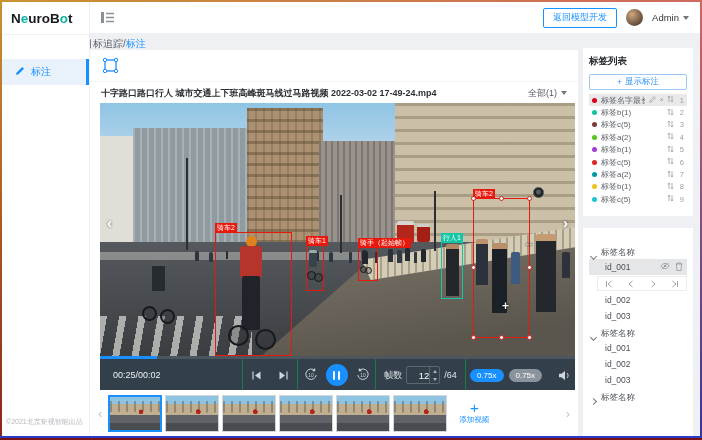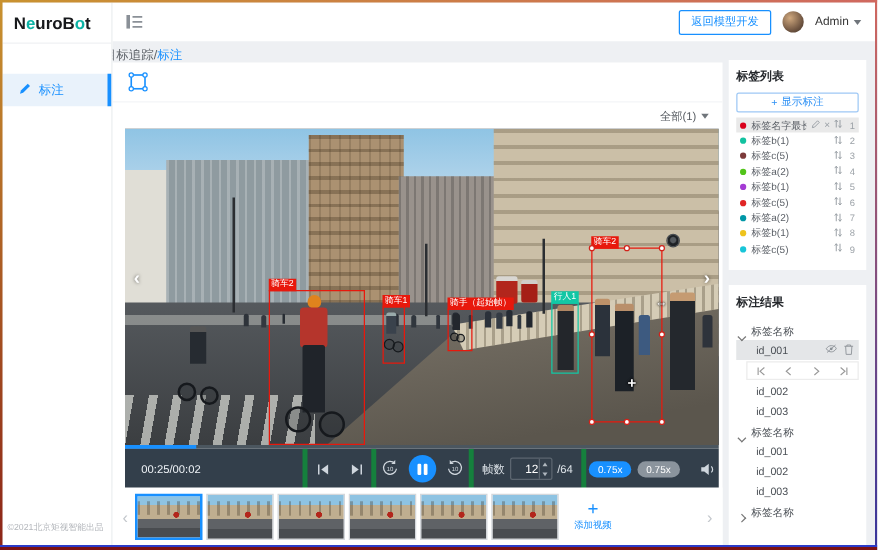--- a/index.html
+++ b/index.html
@@ -64,21 +64,21 @@
   .bbox-tag{position:absolute;left:-1px;top:-10px;height:10px;line-height:10px;padding:0 2px;font-size:7px;color:#fff;white-space:nowrap;background:#e8180c}
   .hd{position:absolute;width:5px;height:5px;background:#fff;border:1px solid #d2221a;border-radius:50%;z-index:7}
   .nav-arrow{position:absolute;top:112px;color:#fff;font-size:15px;font-weight:bold;z-index:8;text-shadow:0 0 3px rgba(0,0,0,.6);cursor:pointer;line-height:1}
   .cursor-glyph{position:absolute;color:#fff;z-index:8;text-shadow:0 0 2px #000,0 0 2px #000;font-weight:bold}
   .action-dot{position:absolute;width:11px;height:11px;border-radius:50%;background:radial-gradient(circle at 50% 45%,#565b60 0 2px,#1f2226 3px);border:1px solid #4a4e52;z-index:8;cursor:pointer}
   
   .progress{height:3px;background:#4b565f;position:relative}
   .progress-fill{position:absolute;left:0;top:0;bottom:0;width:12%;background:#1890ff}
   .controls{height:32px;background:#333f4b;display:flex;align-items:stretch;color:#dde3e8}
   .c-sec{display:flex;align-items:center;justify-content:center}
-  .c-sec + .c-sec{border-left:4px solid #15803d}
+  .c-sec + .c-sec{border-left:1px solid #15803d}
   .sec-time{width:142px;justify-content:flex-start;padding-left:13px;font-size:9px;color:#eef2f6}
   .sec-skip{width:55px;gap:16px}
   .sec-play{width:78px;gap:8px}
   .sec-frame{width:90px;gap:4px;font-size:9px}
   .sec-speed{flex:1;gap:5px}
   .icon-btn{display:flex;align-items:center;color:#cfd6dd;cursor:pointer;background:none;border:none}
   .pause-btn{width:22px;height:22px;border-radius:50%;background:#1890ff;display:flex;align-items:center;justify-content:center;gap:2.5px;border:none;cursor:pointer}
   .pause-btn i{display:block;width:2.5px;height:9px;background:#fff;border-radius:1px}
   .frame-input{width:34px;height:18px;border:1px solid #5c6670;border-radius:2px;display:flex;background:transparent}
   .frame-input input{flex:1;width:20px;background:transparent;border:none;color:#fff;font-size:9.5px;text-align:right;font-family:inherit}
@@ -182,20 +182,21 @@
         <svg width="19" height="19" viewBox="0 0 19 19">
             <rect x="4" y="4" width="11" height="11" fill="none" stroke="#1890ff" stroke-width="1.3"></rect>
             <circle cx="4" cy="4" r="1.7" fill="#fff" stroke="#1890ff"></circle>
             <circle cx="15" cy="4" r="1.7" fill="#fff" stroke="#1890ff"></circle>
             <circle cx="4" cy="15" r="1.7" fill="#fff" stroke="#1890ff"></circle>
             <circle cx="15" cy="15" r="1.7" fill="#fff" stroke="#1890ff"></circle>
           </svg>
       </button>
     </div>
     <div class="title-row">
+      <span class="video-title">十字路口路口行人 城市交通上下班高峰斑马线过马路视频 2022-03-02 17-49-24.mp4</span>
       <span class="filter">
           <span>全部(1)</span>
           <span class="caret"></span>
         </span>
     </div>
 
     <div class="player">
       <div class="scene">
         <div class="abs sky"></div>
         <div class="abs bldg1"></div>
@@ -454,21 +455,20 @@
             <span><svg width="7" height="8" viewBox="0 0 7 8">
                 <path d="M2 7V1M2 1L.8 2.5M2 1l1.2 1.5M5 1v6M5 7L3.8 5.5M5 7l1.2-1.5" stroke="currentColor" stroke-width=".8" fill="none"></path>
               </svg></span>
           </span>
         <span class="lab-num">9</span>
       </div>
     </div>
   </section>
 
   <section class="panel panel2">
-    <div class="panel-title">标注结果</div>
     <div class="tree">
       <div class="tgroup">
           <i class="chev-d"></i>
           <span>标签名称</span>
         </div>
       <div class="tid tid-sel">
         <span>id_001</span>
         <span class="tid-icons">
           <span><svg width="10" height="8" viewBox="0 0 10 8">
                 <path d="M1 4c1.2-1.7 2.5-2.5 4-2.5S8.8 2.3 9 4c-1.2 1.7-2.5 2.5-4 2.5S2.2 5.7 1 4z" fill="none" stroke="currentColor" stroke-width=".7"></path>

